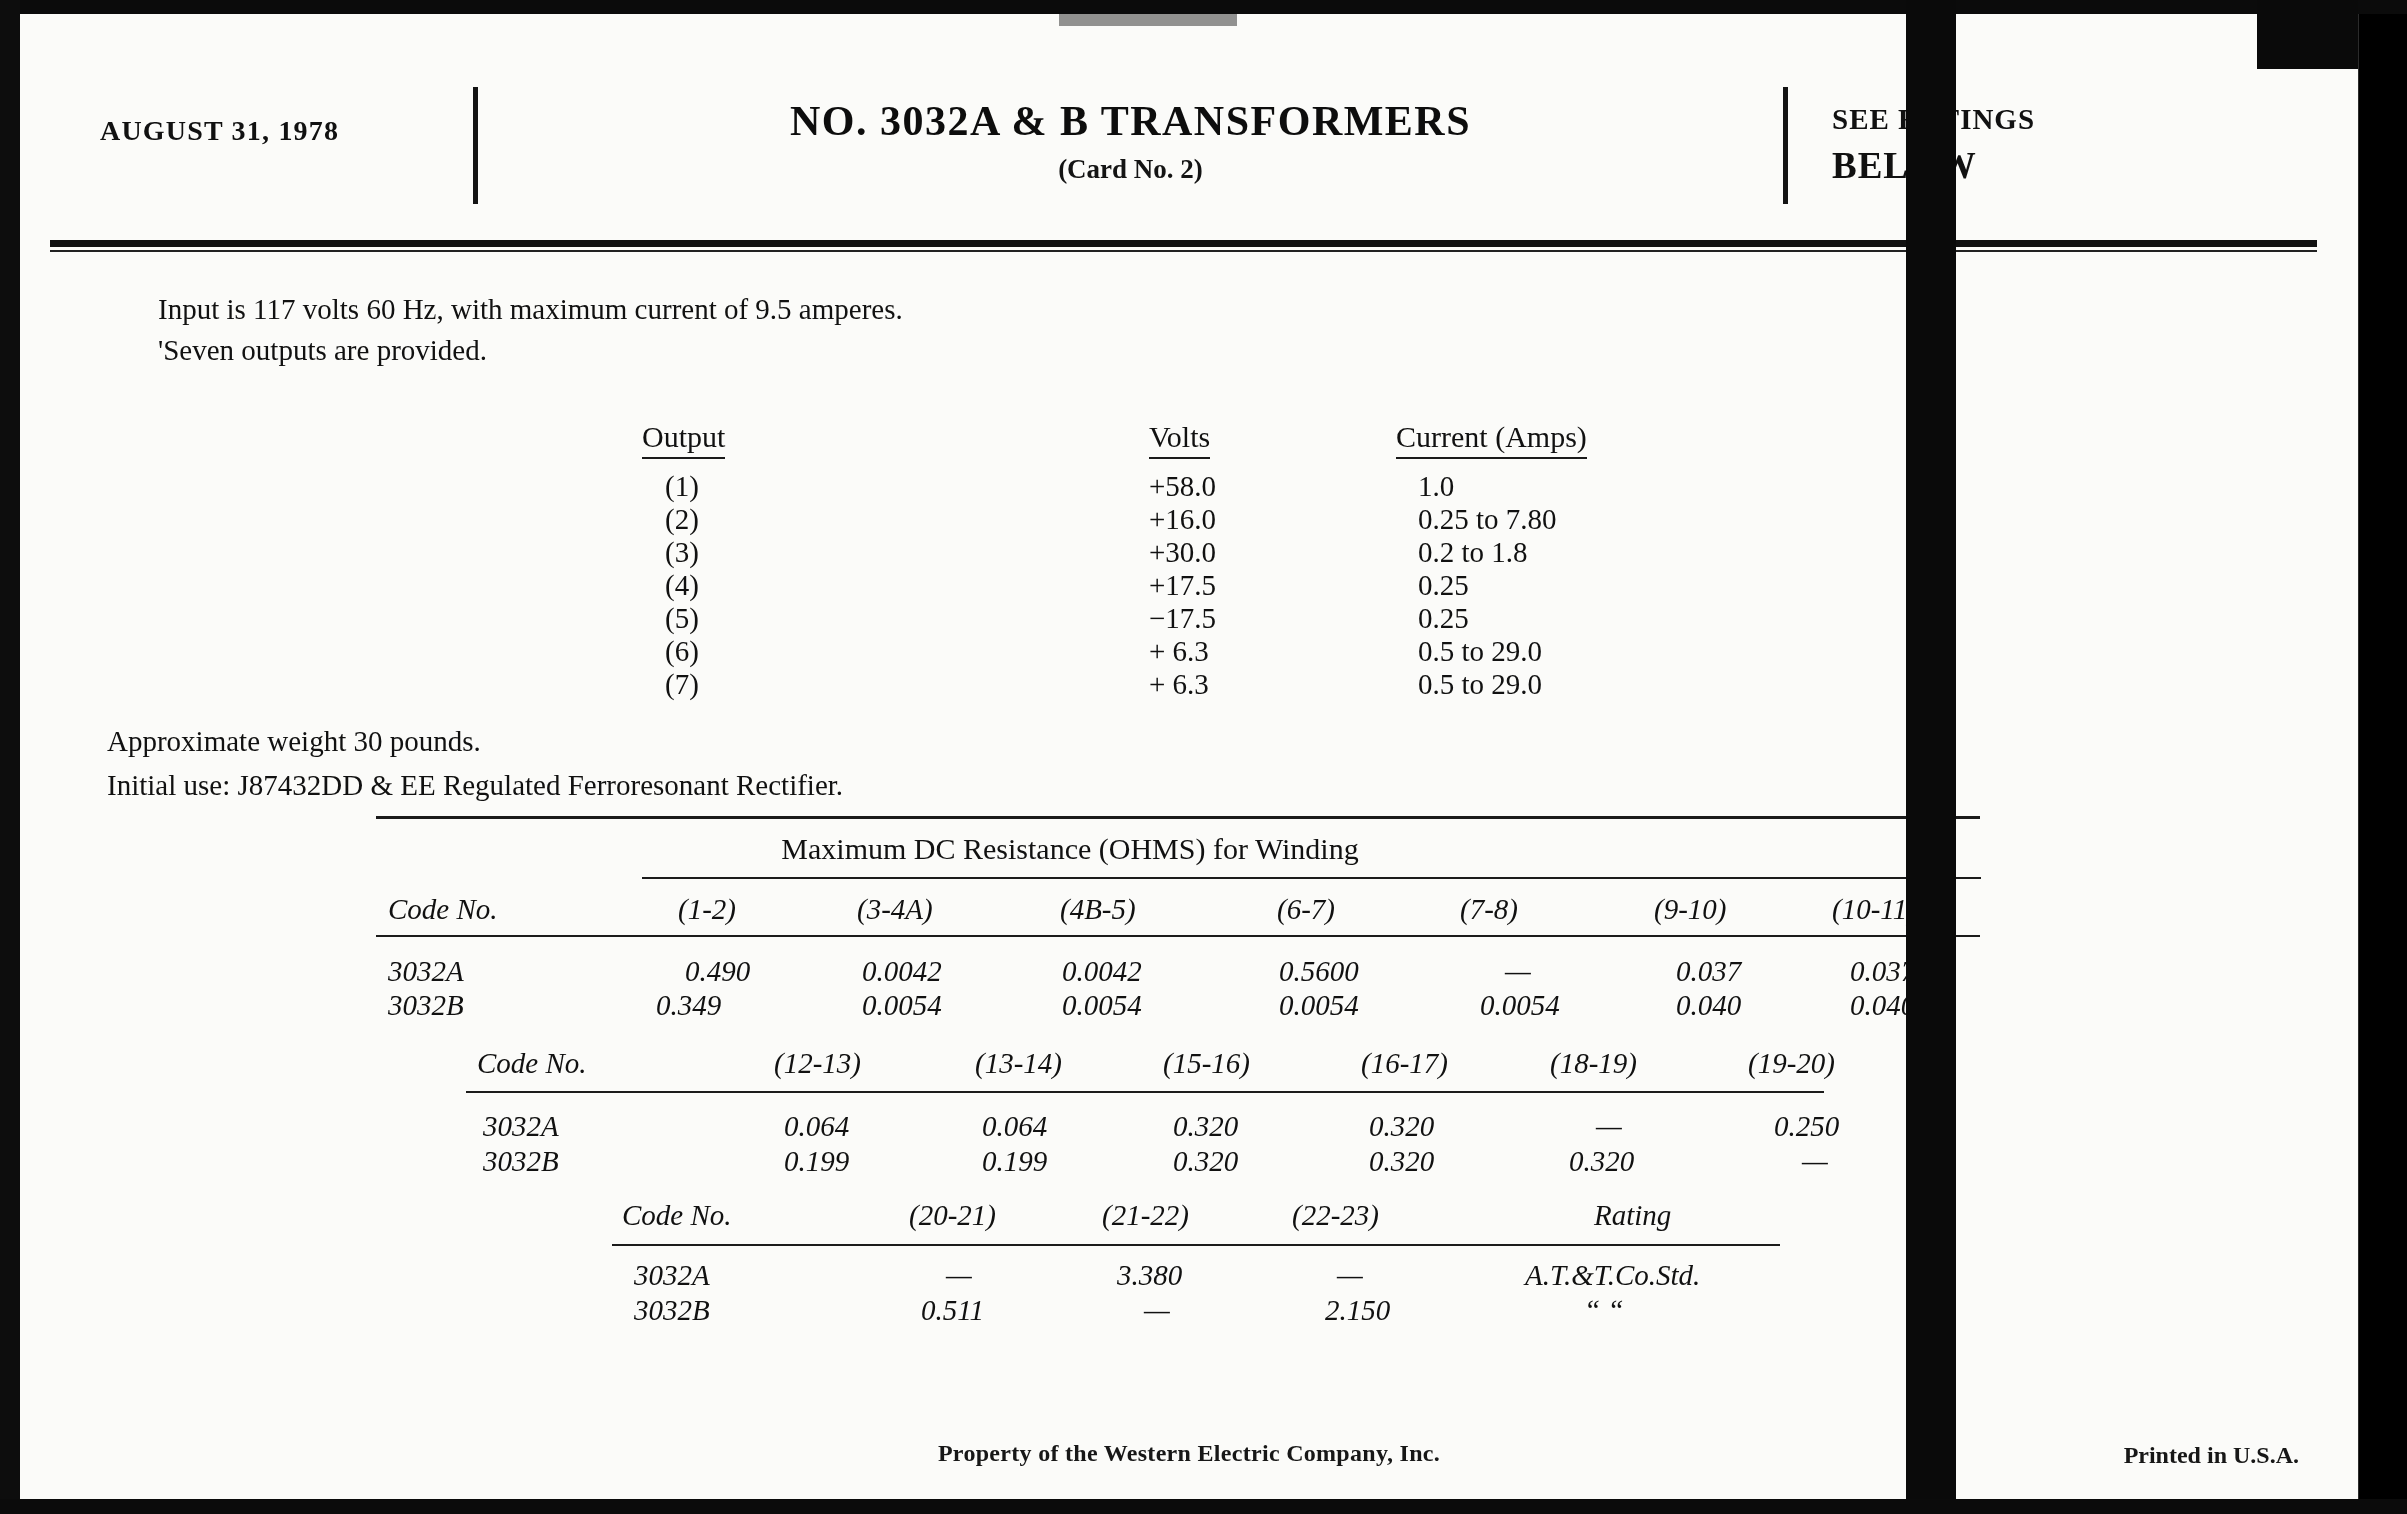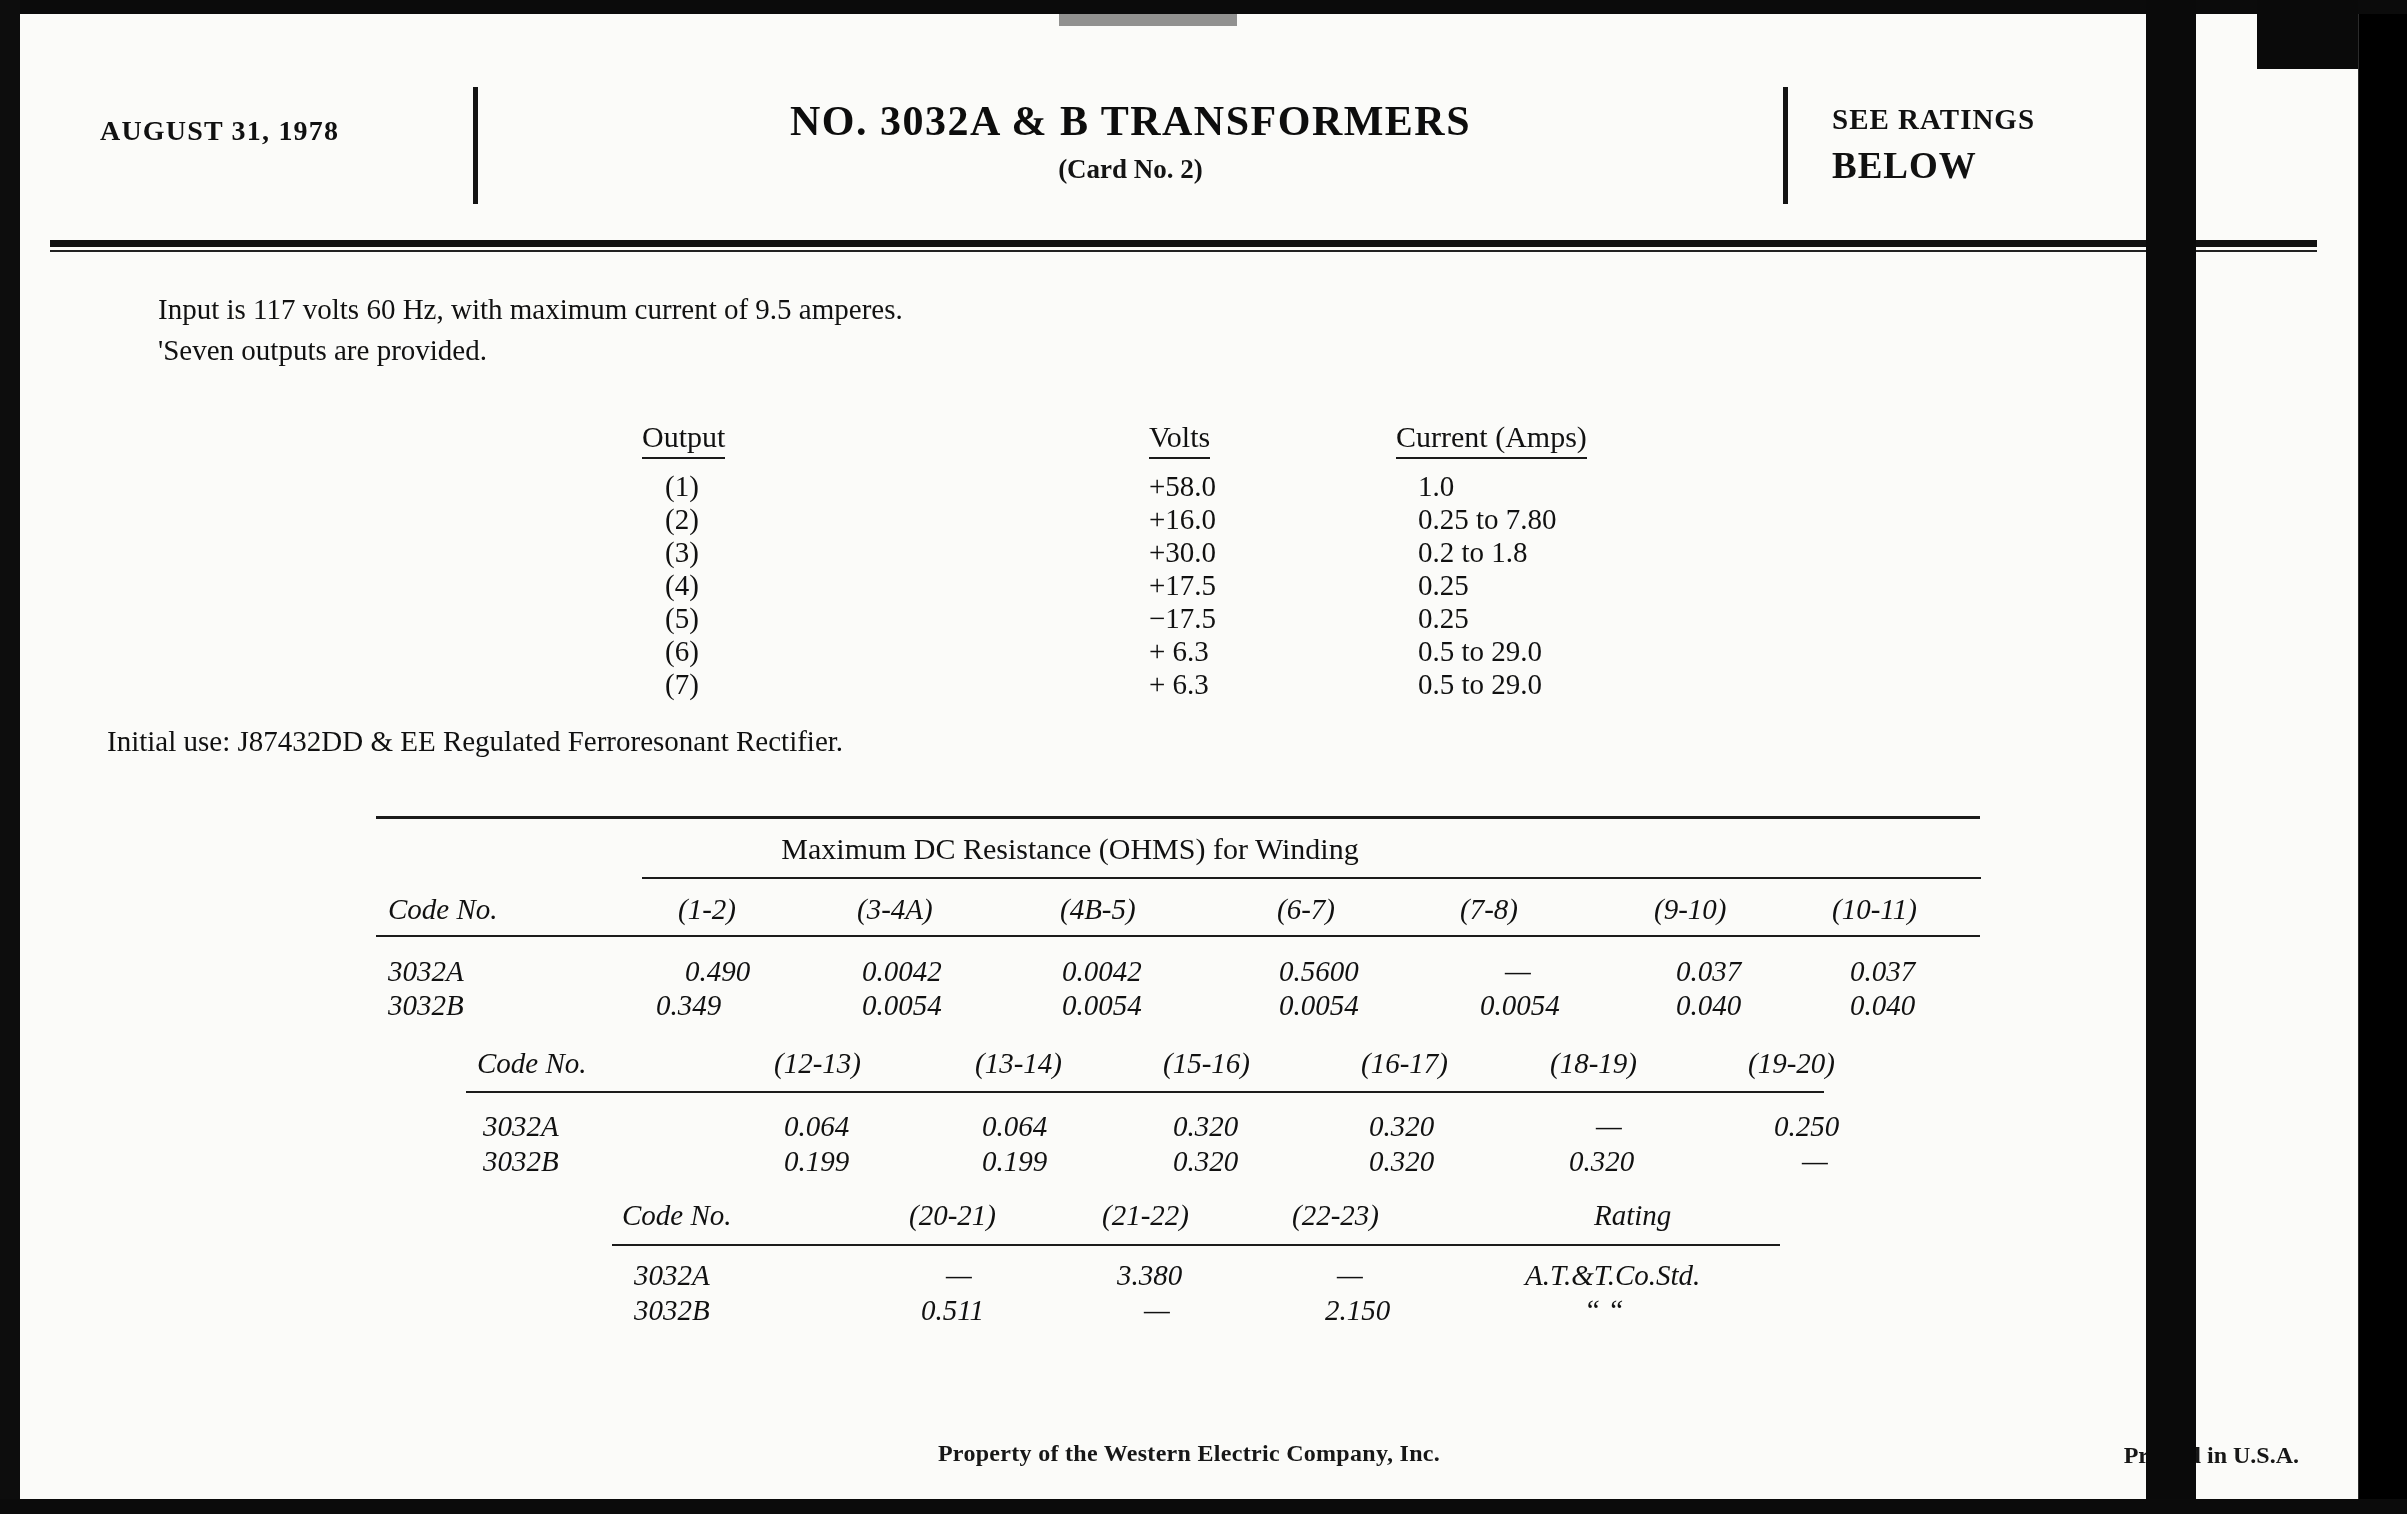--- a/index.html
+++ b/index.html
@@ -9,21 +9,21 @@
   }
   body {
     width: 2408px;
     height: 1515px;
     overflow: hidden;
     font-family: "Liberation Serif", serif;
   }
   .page {
     position: absolute;
     left: 0; top: 0;
-    width: 2196px;
+    width: 1956px;
     height: 1515px;
     background: #ffffff;
   }
   
   .card {
     position: absolute;
     left: 20px;
     top: 14px;
     width: 2338px;
     height: 1487px;
@@ -311,20 +311,21 @@
         </div>
         <div class="out-row">
           <span class="c1">(7)</span>
           <span class="c2">+  6.3</span>
           <span class="c3">0.5   to 29.0</span>
         </div>
       </div>
     </div>
 
     <div class="after-table">
+      <div class="nowrap">Approximate weight 30 pounds.</div>
       <div class="nowrap">Initial use:  J87432DD &amp; EE Regulated Ferroresonant Rectifier.</div>
     </div>
 
     <div class="line" style="left:356px; top:802px; width:1604px; height:3px;"></div>
     <div class="rt-title">Maximum DC Resistance (OHMS) for Winding</div>
 
     <div class="line" style="left:622px; top:863px; width:1339px; height:2px;"></div>
 
     <div class="rt t1-hdr" style="left:368px;">Code No.</div>
     <div class="rt t1-hdr" style="left:658px;">(1-2)</div>

